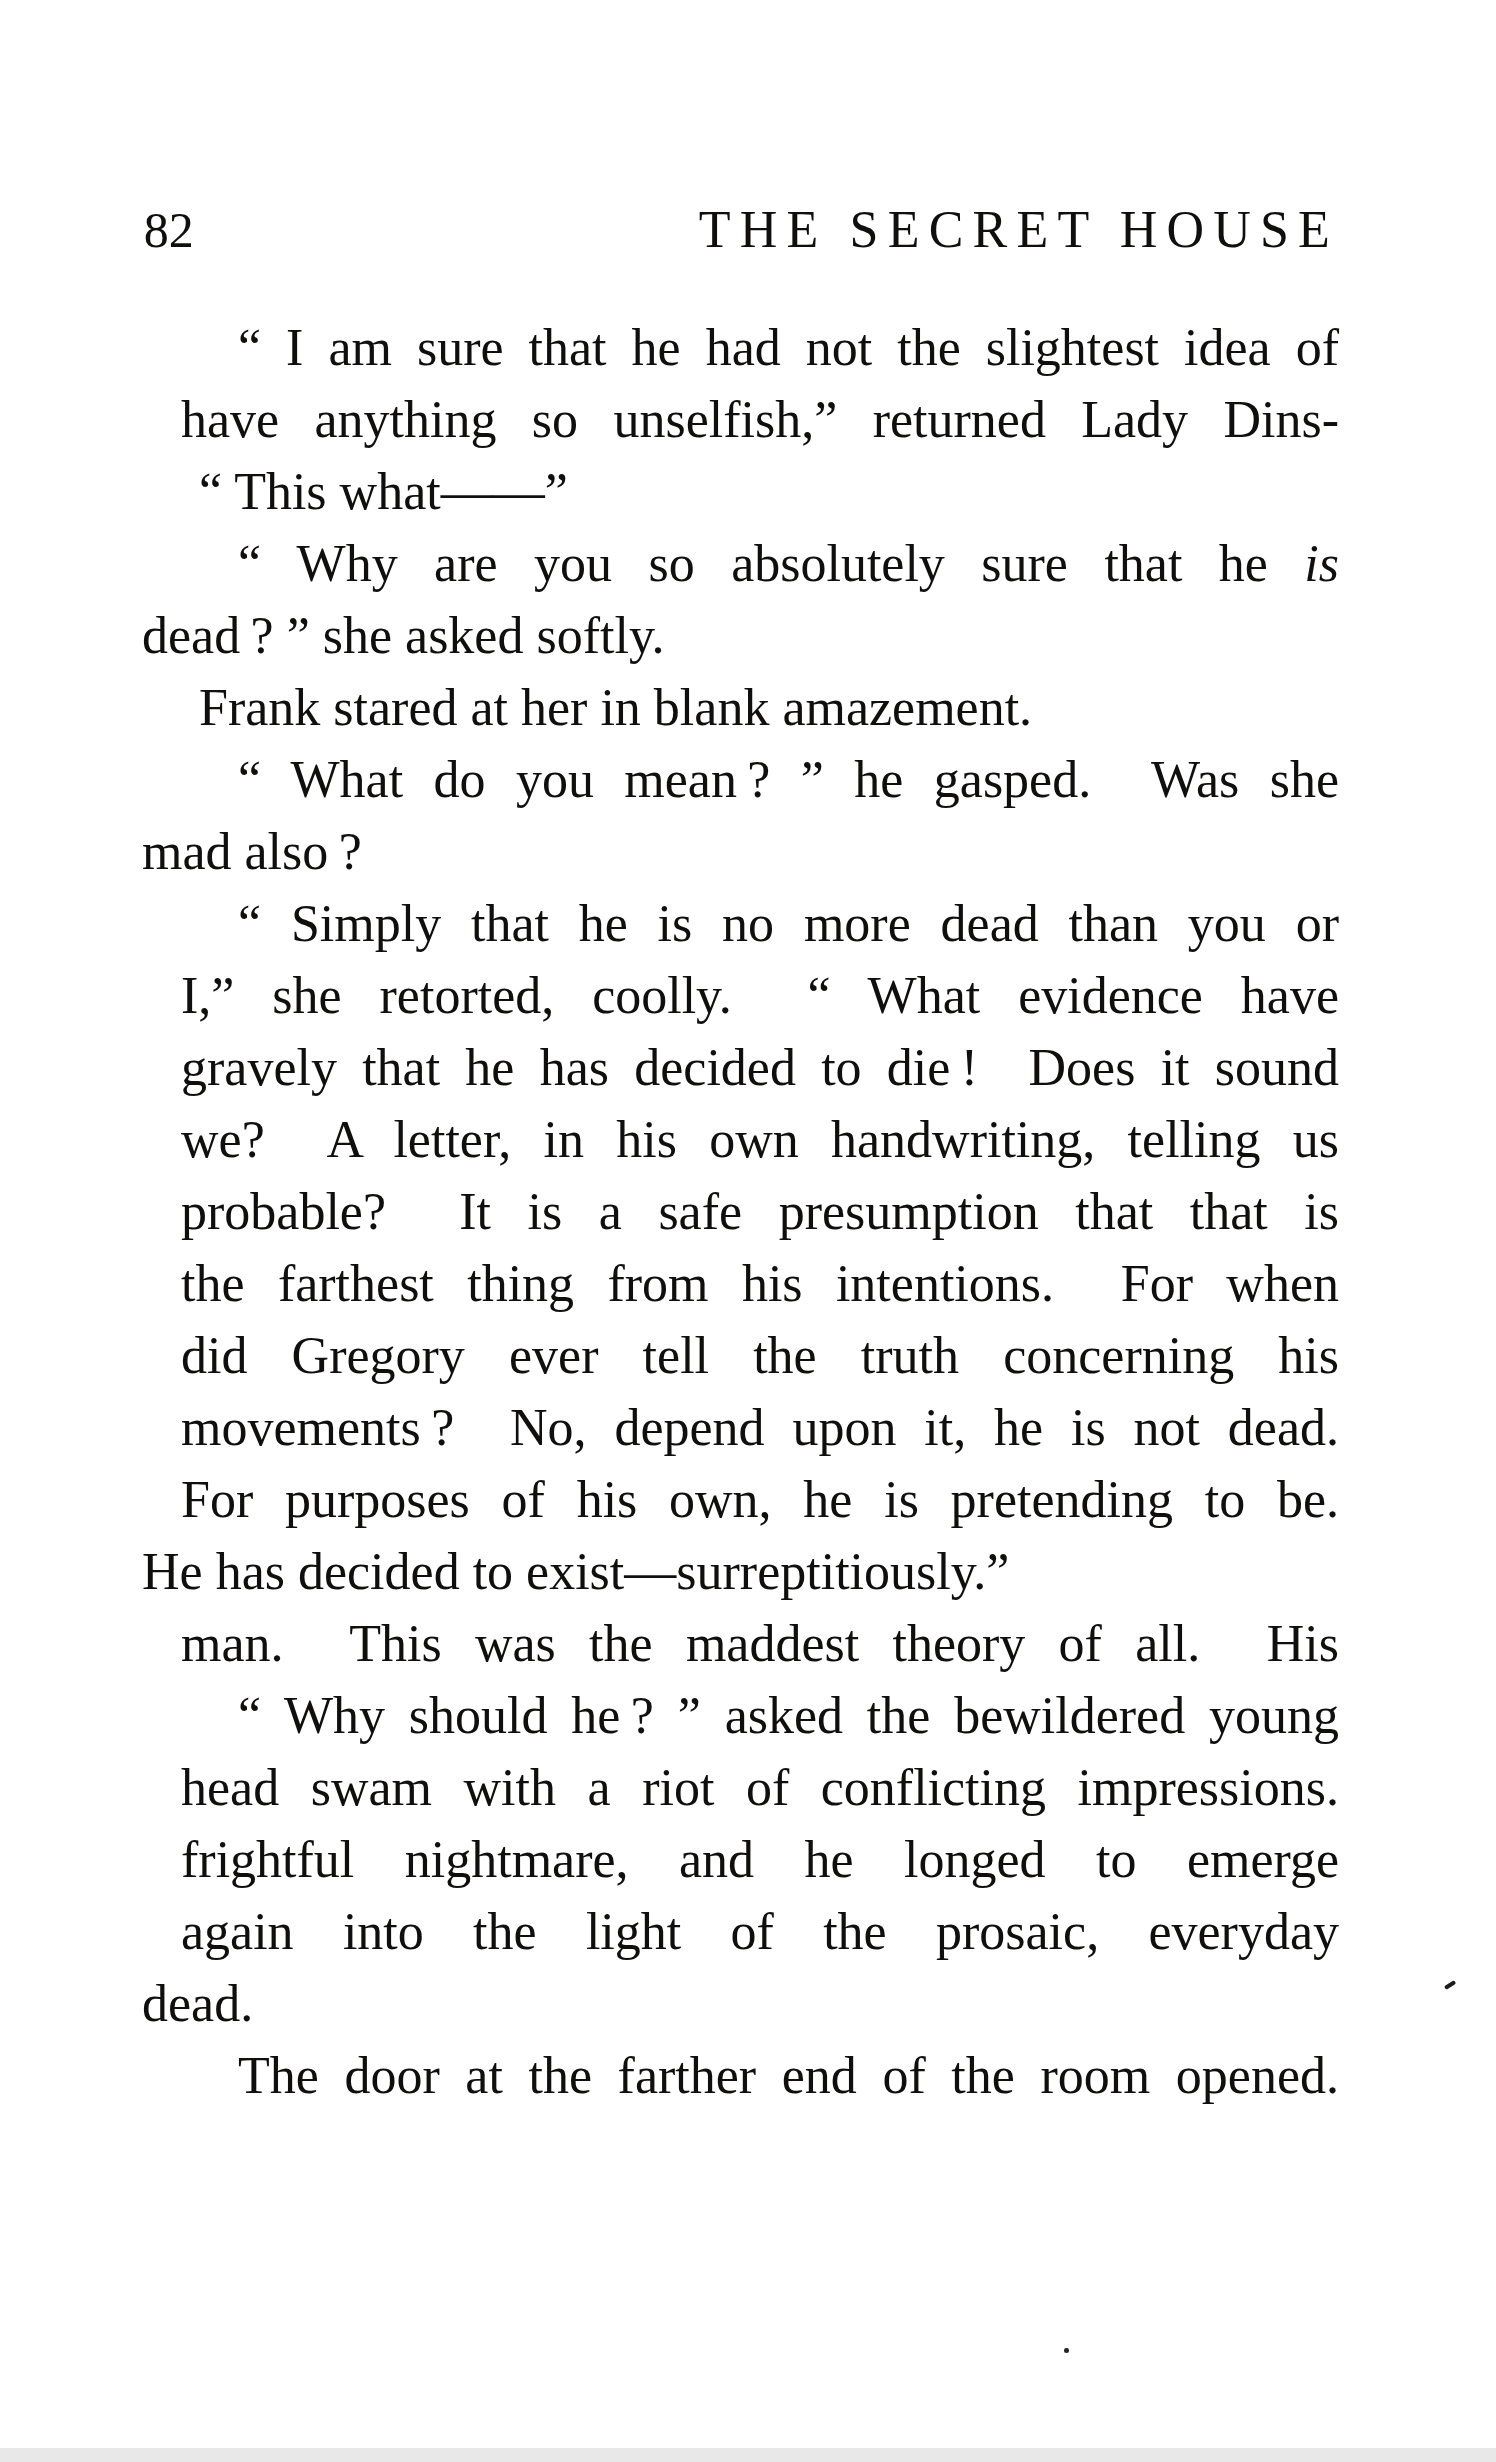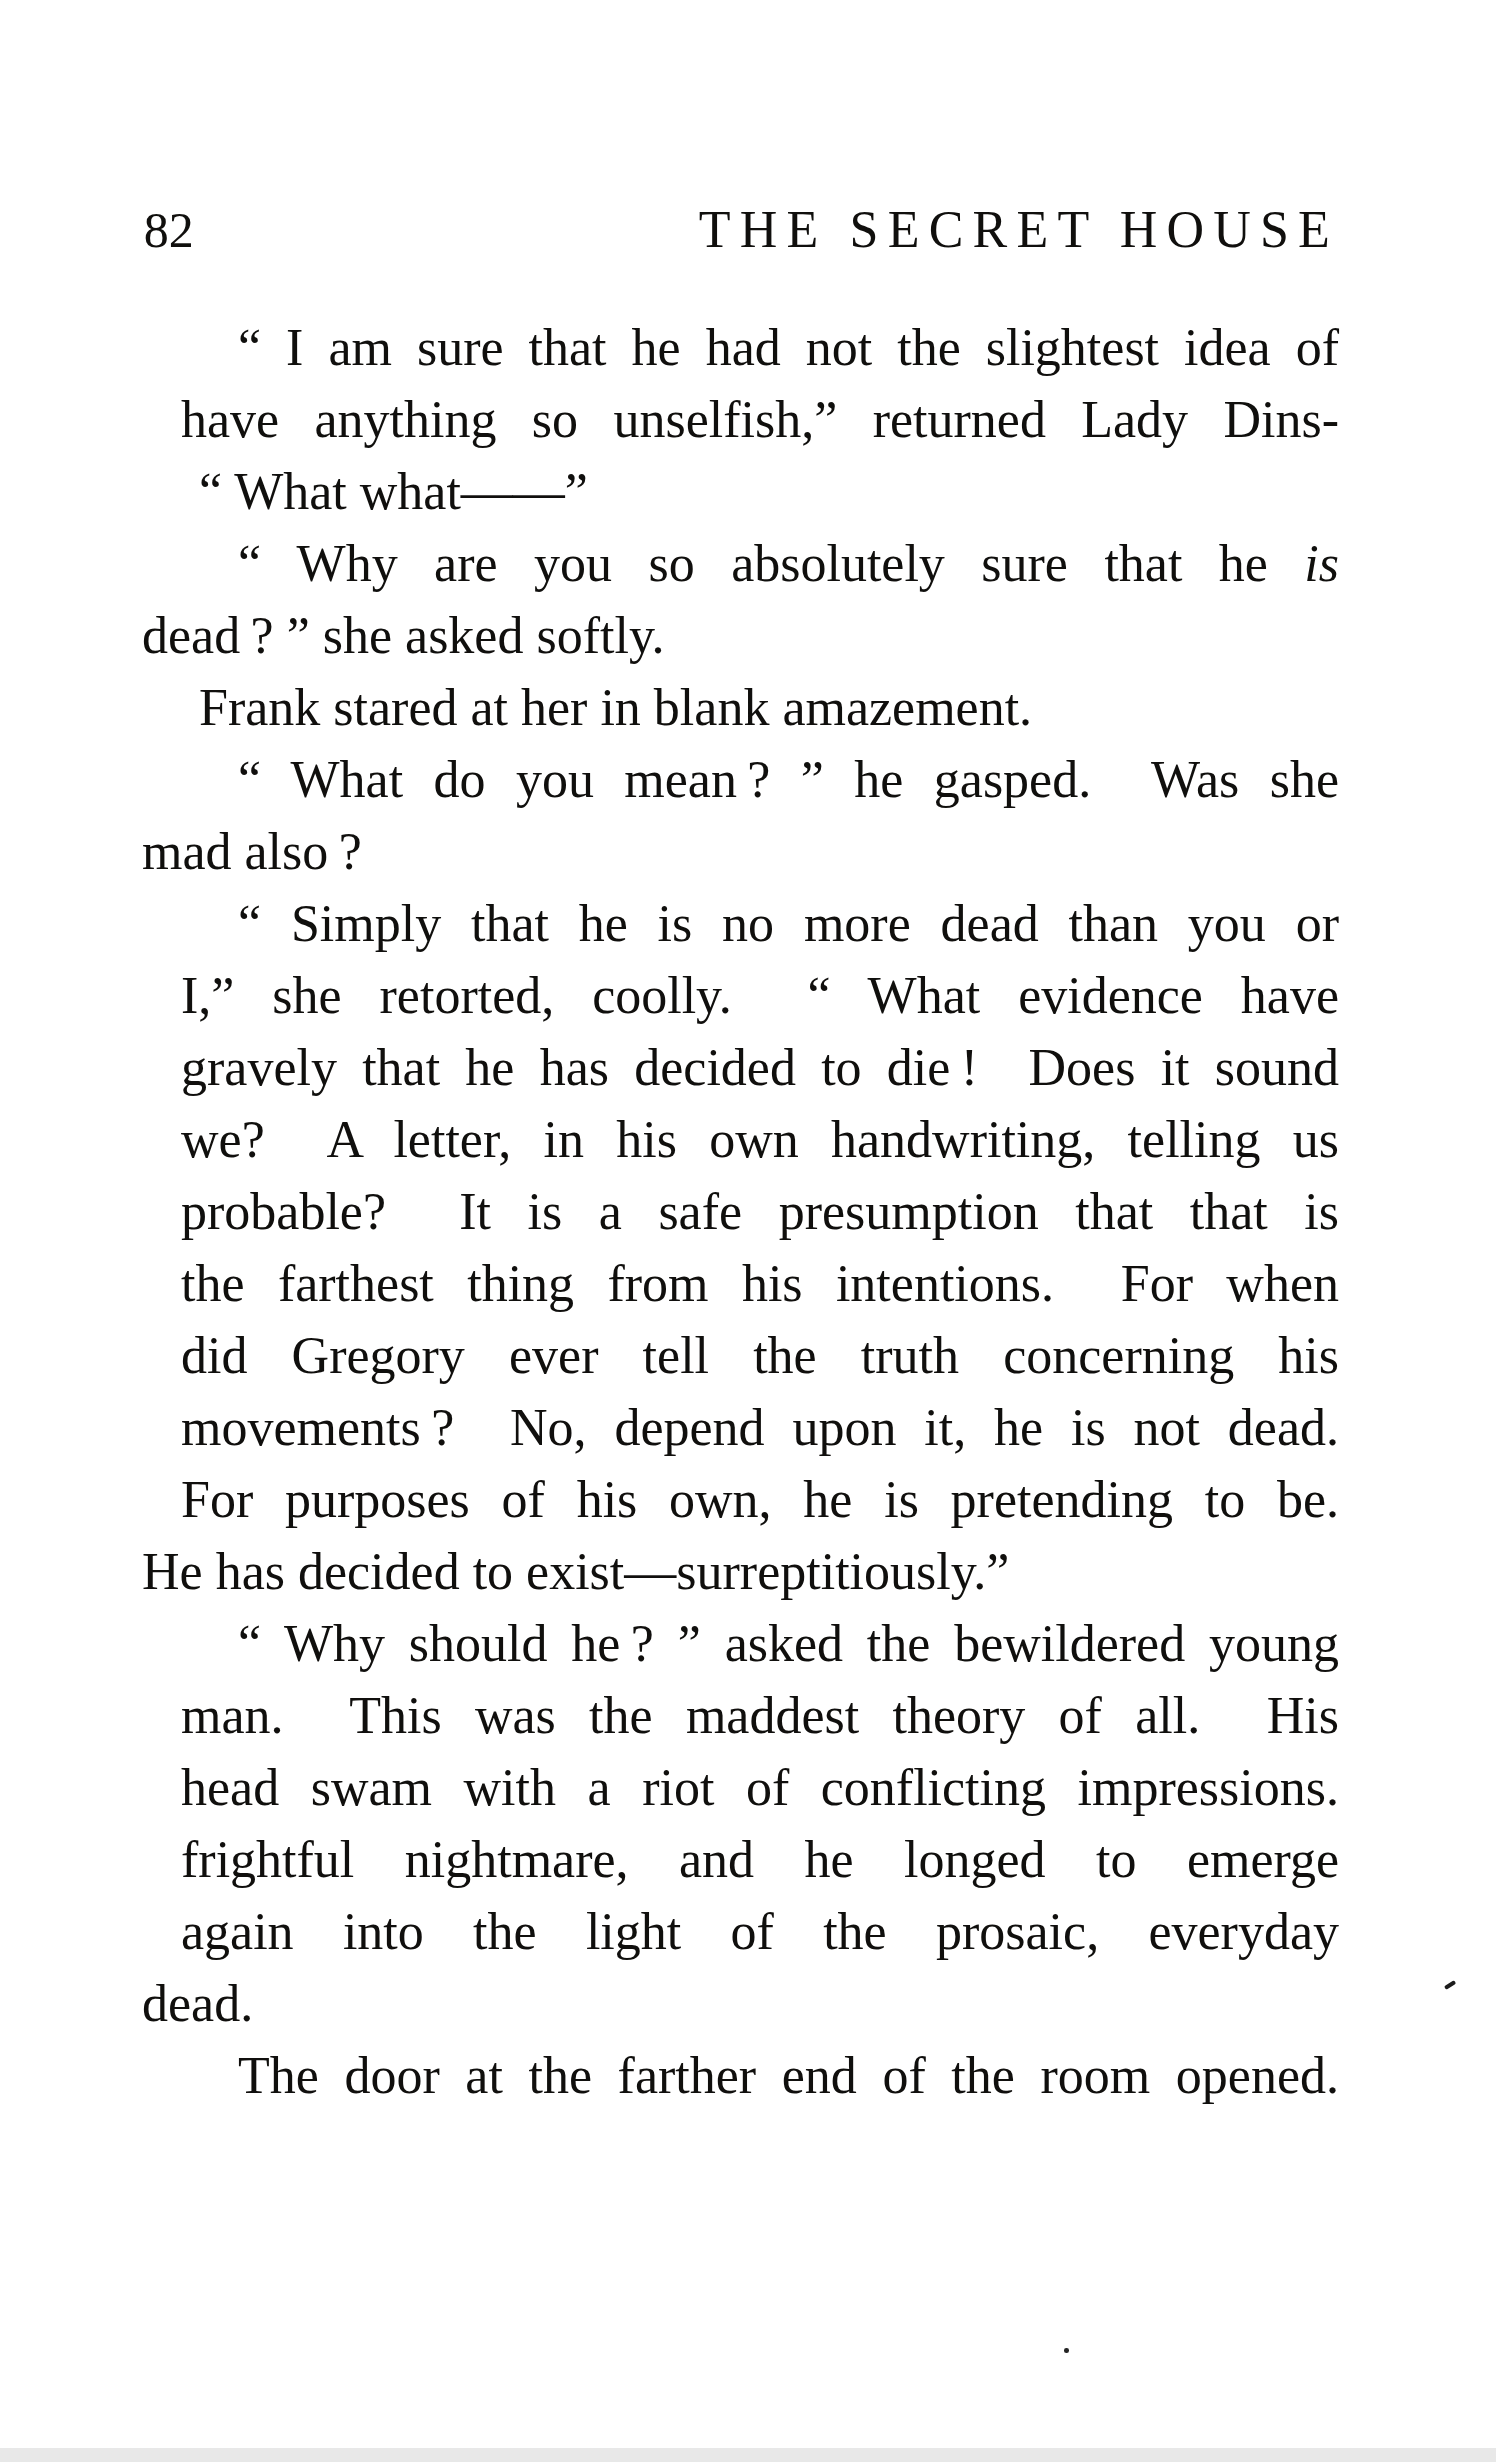--- a/index.html
+++ b/index.html
@@ -61,38 +61,38 @@
 <div class="page">
 
   <div class="header">
     <span class="page-number">82</span>
     <div class="running-title">THE SECRET HOUSE</div>
   </div>
 
   <div class="body-text">
     <div class="line indent justify">“ I am sure that he had not the slightest idea of</div>
     <div class="line justify">have anything so unselfish,” returned Lady Dins-</div>
-    <div class="line indent">“ What what——”</div>
+    <div class="line indent">“ This what——”</div>
     <div class="line indent justify"><span>“ Why are you so absolutely sure that he</span> <span class="em">is</span></div>
     <div class="line">dead ? ” she asked softly.</div>
     <div class="line indent">Frank stared at her in blank amazement.</div>
     <div class="line indent justify">“ What do you mean ? ” he gasped.&nbsp; Was she</div>
     <div class="line">mad also ?</div>
     <div class="line indent justify">“ Simply that he is no more dead than you or</div>
     <div class="line justify">I,” she retorted, coolly.&nbsp; “ What evidence have</div>
     <div class="line justify">gravely that he has decided to die !&nbsp; Does it sound</div>
     <div class="line justify">we?&nbsp; A letter, in his own handwriting, telling us</div>
     <div class="line justify">probable?&nbsp; It is a safe presumption that that is</div>
     <div class="line justify">the farthest thing from his intentions.&nbsp; For when</div>
     <div class="line justify">did Gregory ever tell the truth concerning his</div>
     <div class="line justify">movements ?&nbsp; No, depend upon it, he is not dead.</div>
     <div class="line justify">For purposes of his own, he is pretending to be.</div>
     <div class="line">He has decided to exist—surreptitiously.”</div>
+    <div class="line justify">man.&nbsp; This was the maddest theory of all.&nbsp; His</div>
     <div class="line indent justify">“ Why should he ? ” asked the bewildered young</div>
-    <div class="line justify">man.&nbsp; This was the maddest theory of all.&nbsp; His</div>
     <div class="line justify">head swam with a riot of conflicting impressions.</div>
     <div class="line justify">frightful nightmare, and he longed to emerge</div>
     <div class="line justify">again into the light of the prosaic, everyday</div>
     <div class="line">dead.</div>
     <div class="line indent justify">The door at the farther end of the room opened.</div>
   </div>
 
   <div class="speck-1"></div>
   <div class="speck-2"></div>
 

